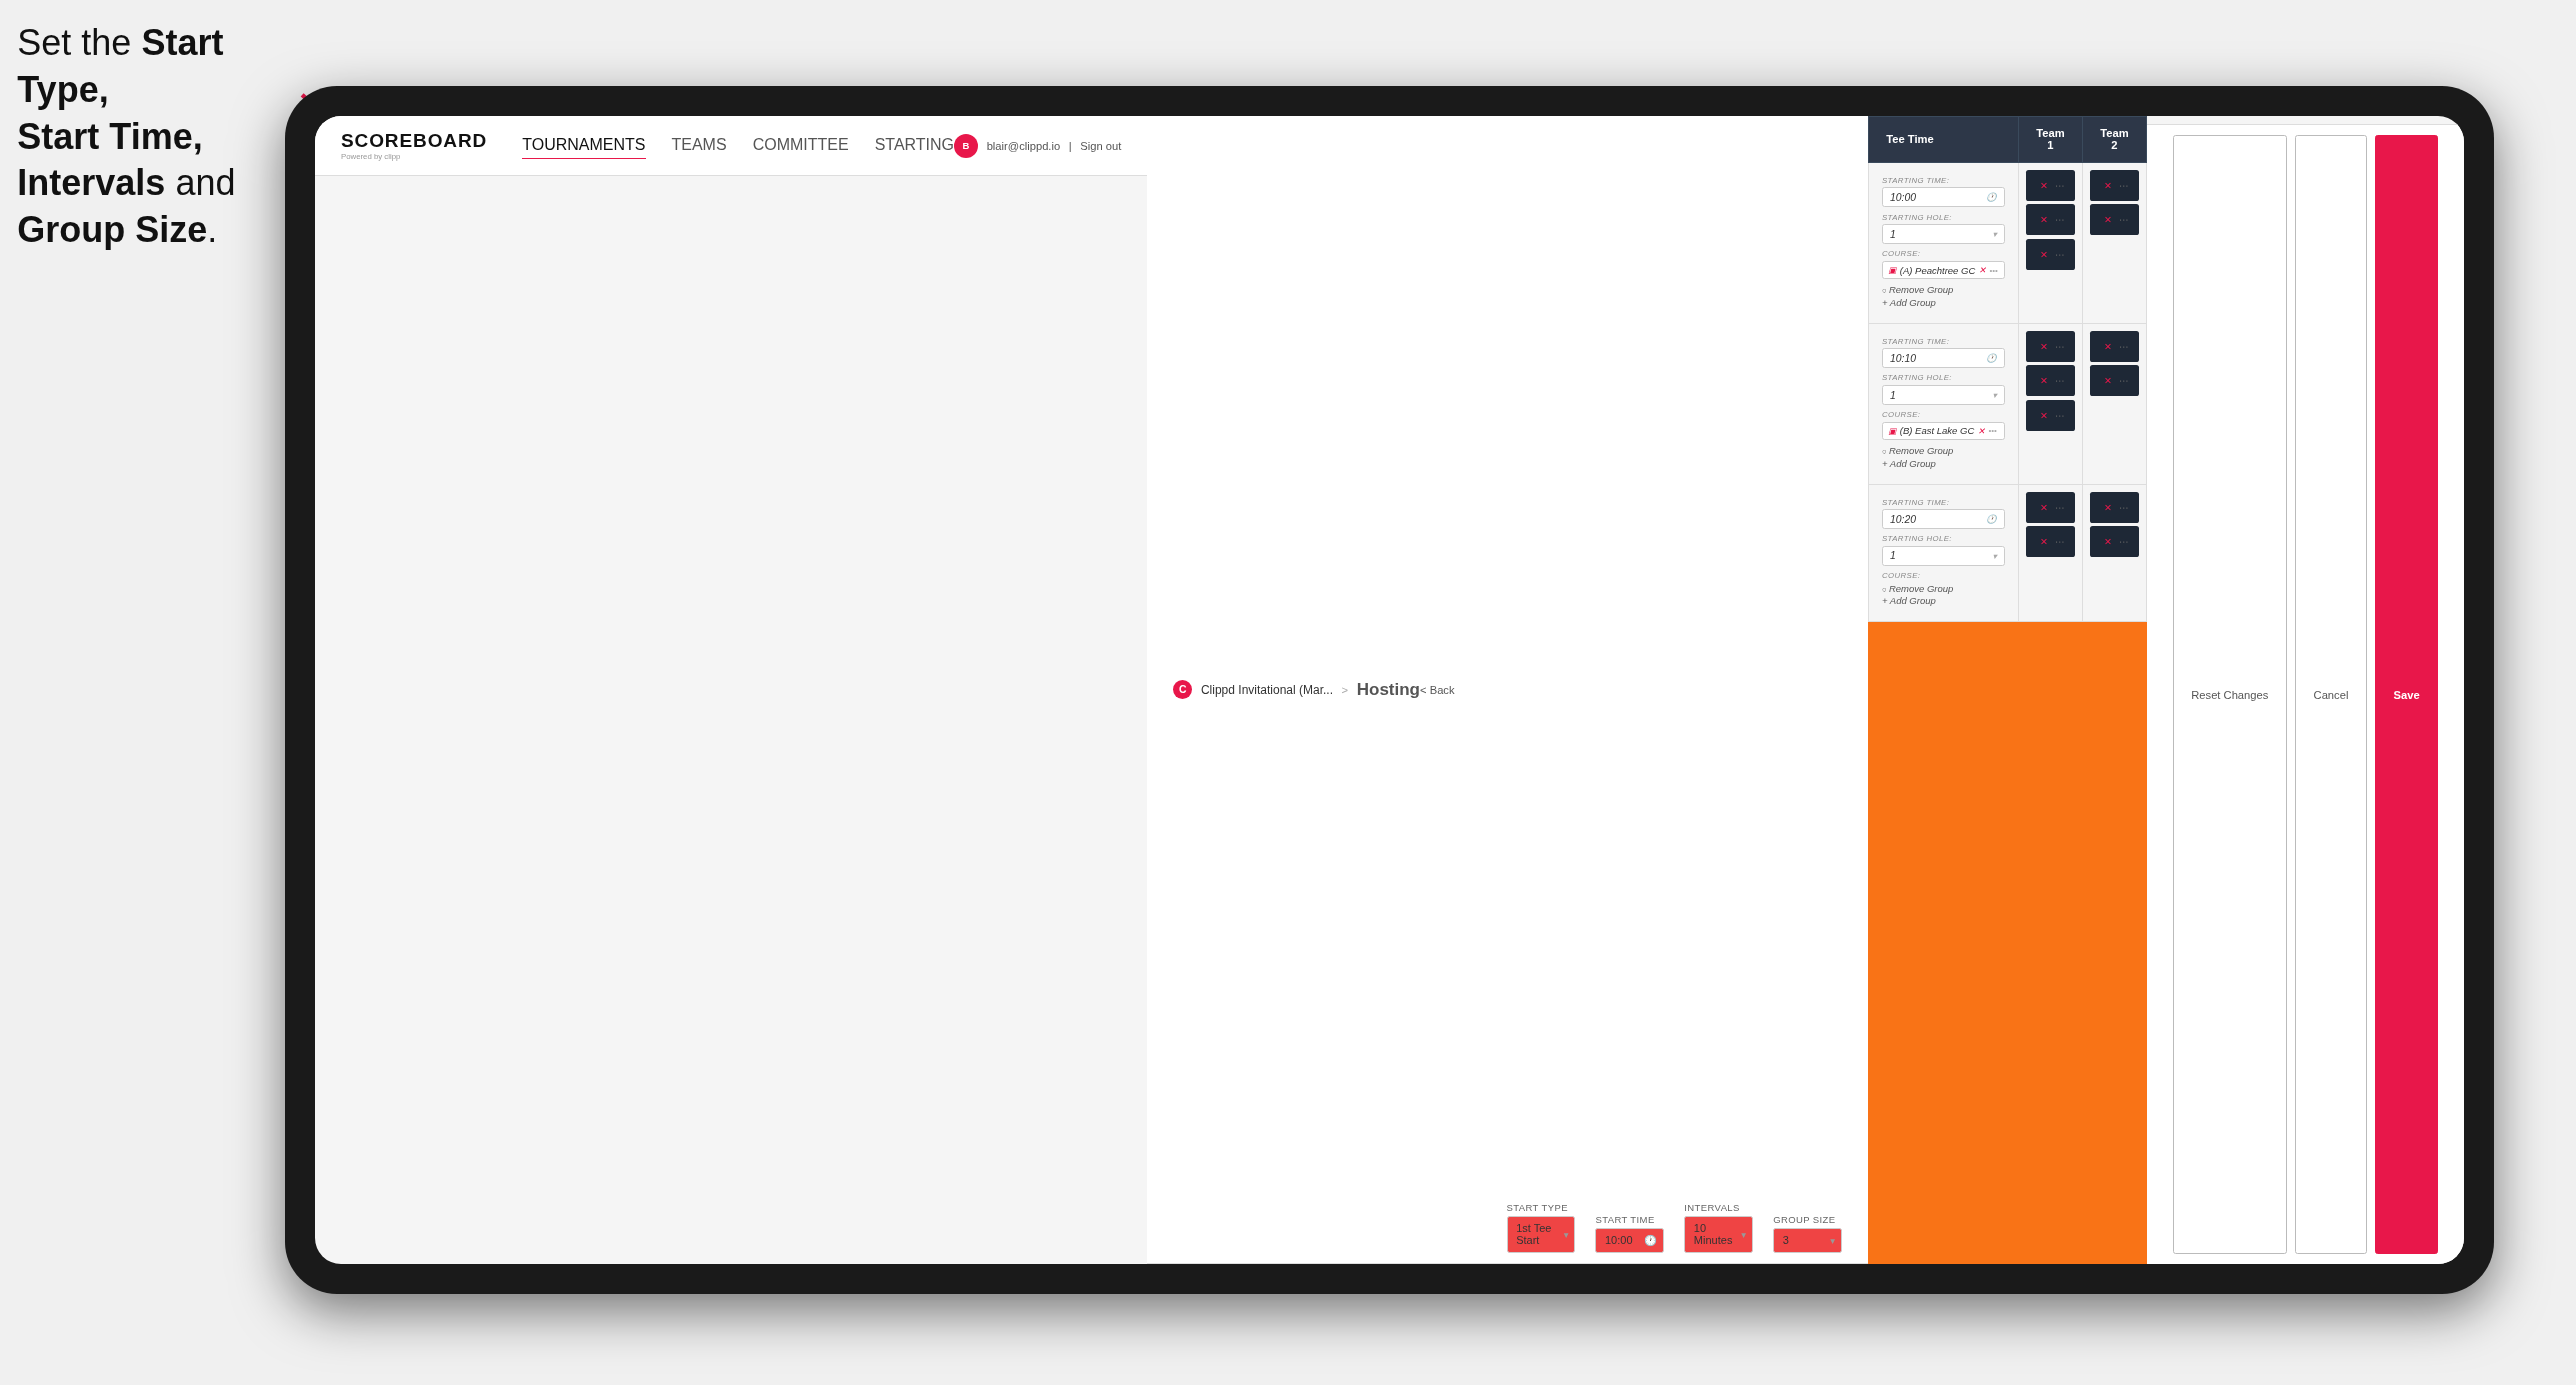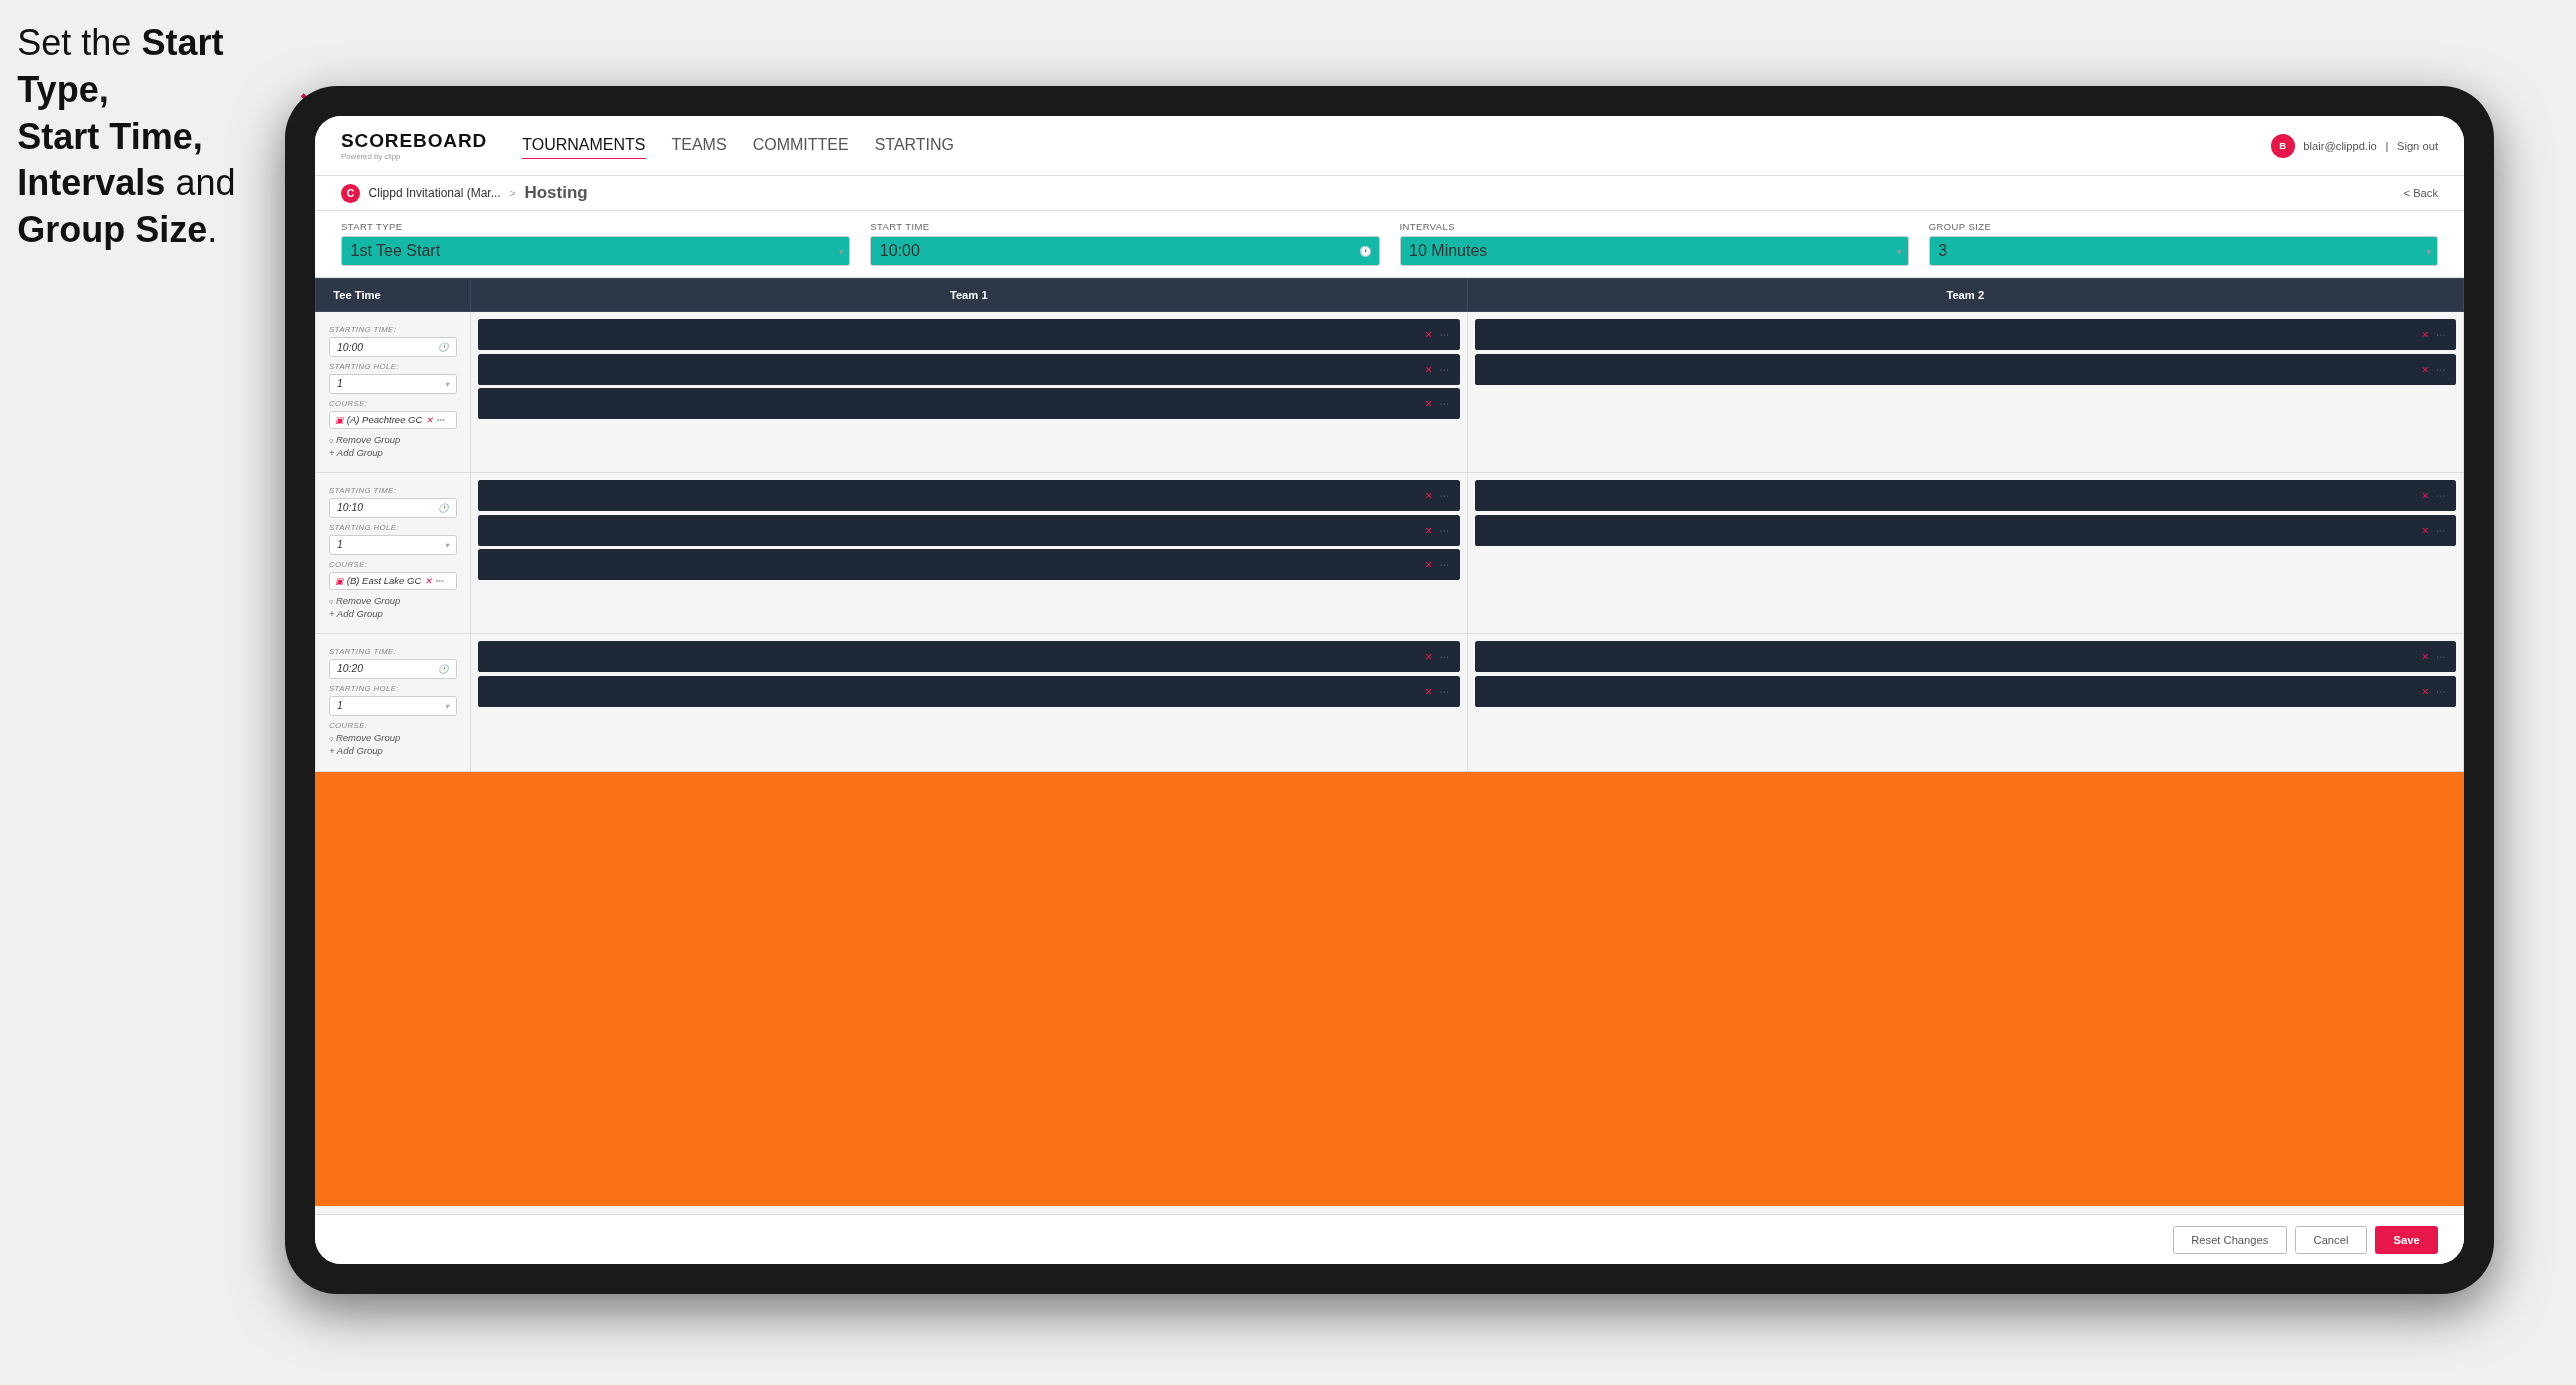--- a/index.html
+++ b/index.html
@@ -51,21 +51,21 @@
       box-shadow: 0 17.3px 52px rgba(0,0,0,0.5);
     }
 
     .tablet-screen {
       width: 100%;
       height: 100%;
       background: #f5f5f5;
       border-radius: 26px;
       overflow: hidden;
       display: flex;
-      flex-direction: column;
+      flex-direction: row;
     }
 
     
     .navbar {
       background: #fff;
       border-bottom: 0.9px solid #ddd;
       padding: 0 26px;
       display: flex;
       align-items: center;
       height: 60px;
@@ -182,22 +182,22 @@
     .control-label {
       font-size: 9.5px;
       color: #666;
       text-transform: uppercase;
       letter-spacing: 0.4px;
     }
     .control-select, .control-input {
       border: 0.9px solid #ccc;
       border-radius: 2.6px;
       padding: 5.2px 8.6px;
-      font-size: 16px;
-      background: #14b8a6;
+      font-size: 11px;
+      background: #ef4444;
       appearance: none;
       color: #333;
       width: 100%;
       display: flex;
       align-items: center;
       justify-content: space-between;
       cursor: pointer;
       position: relative;
     }
     .select-wrapper {

